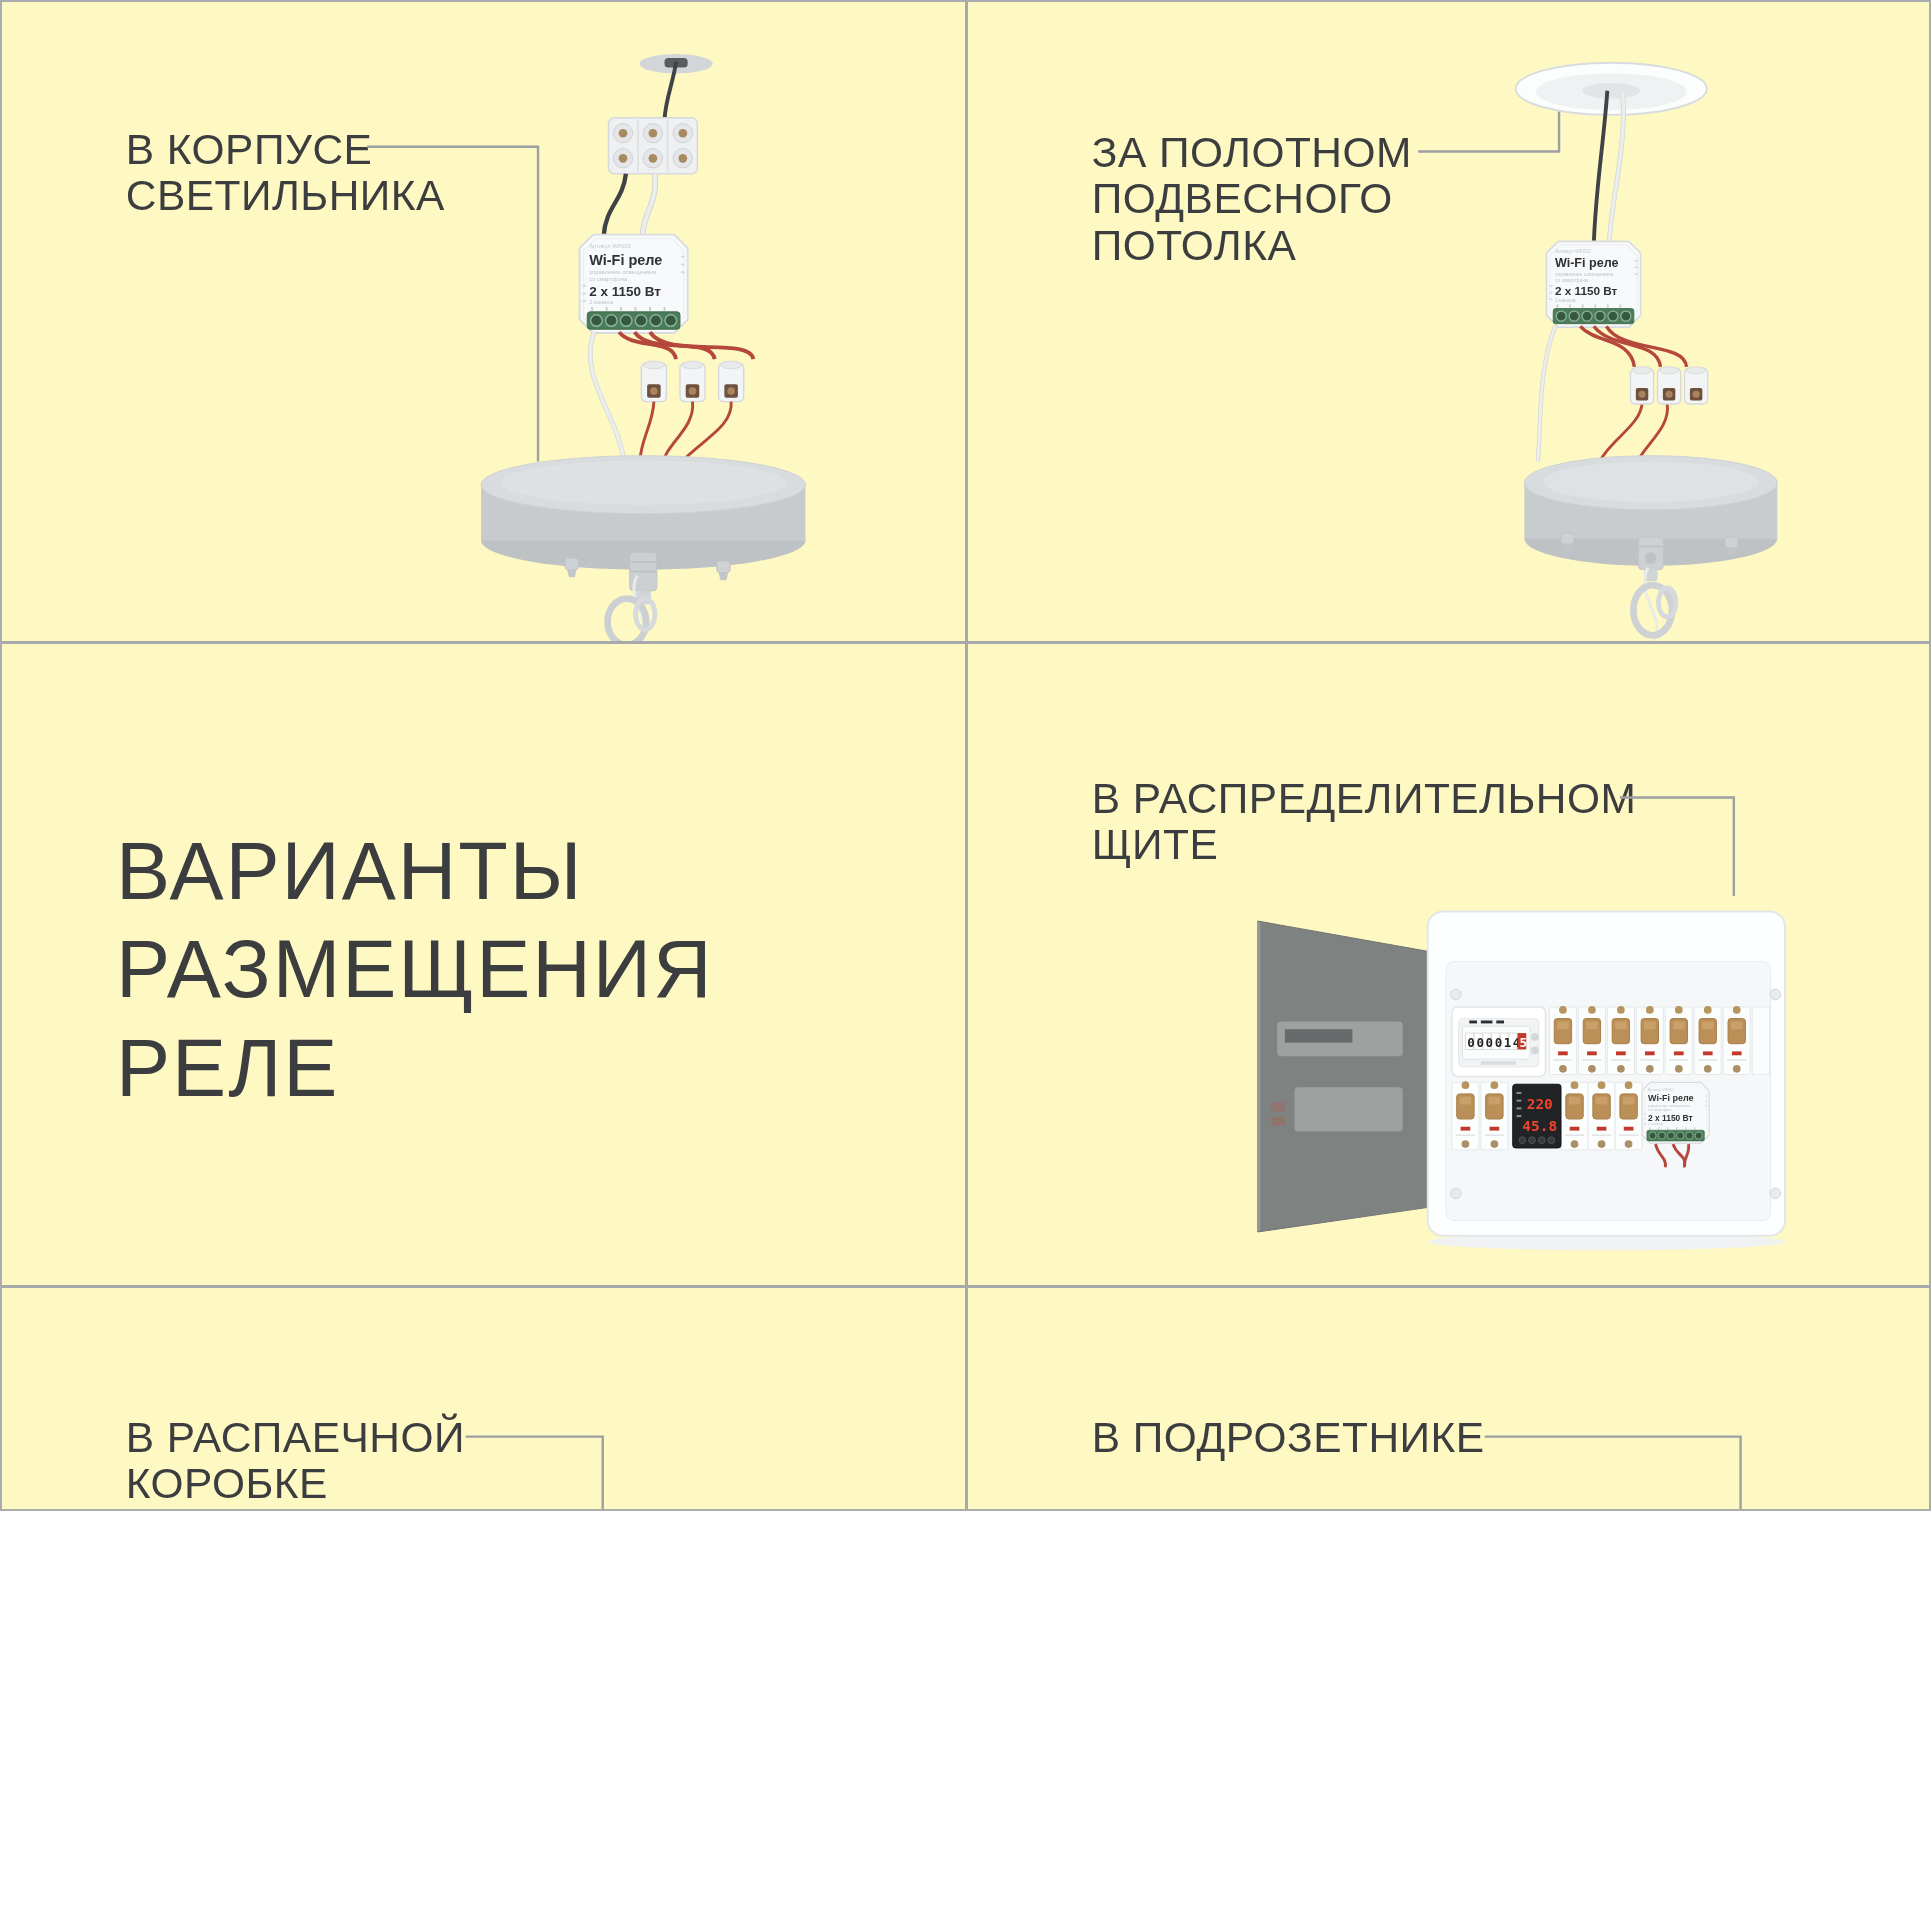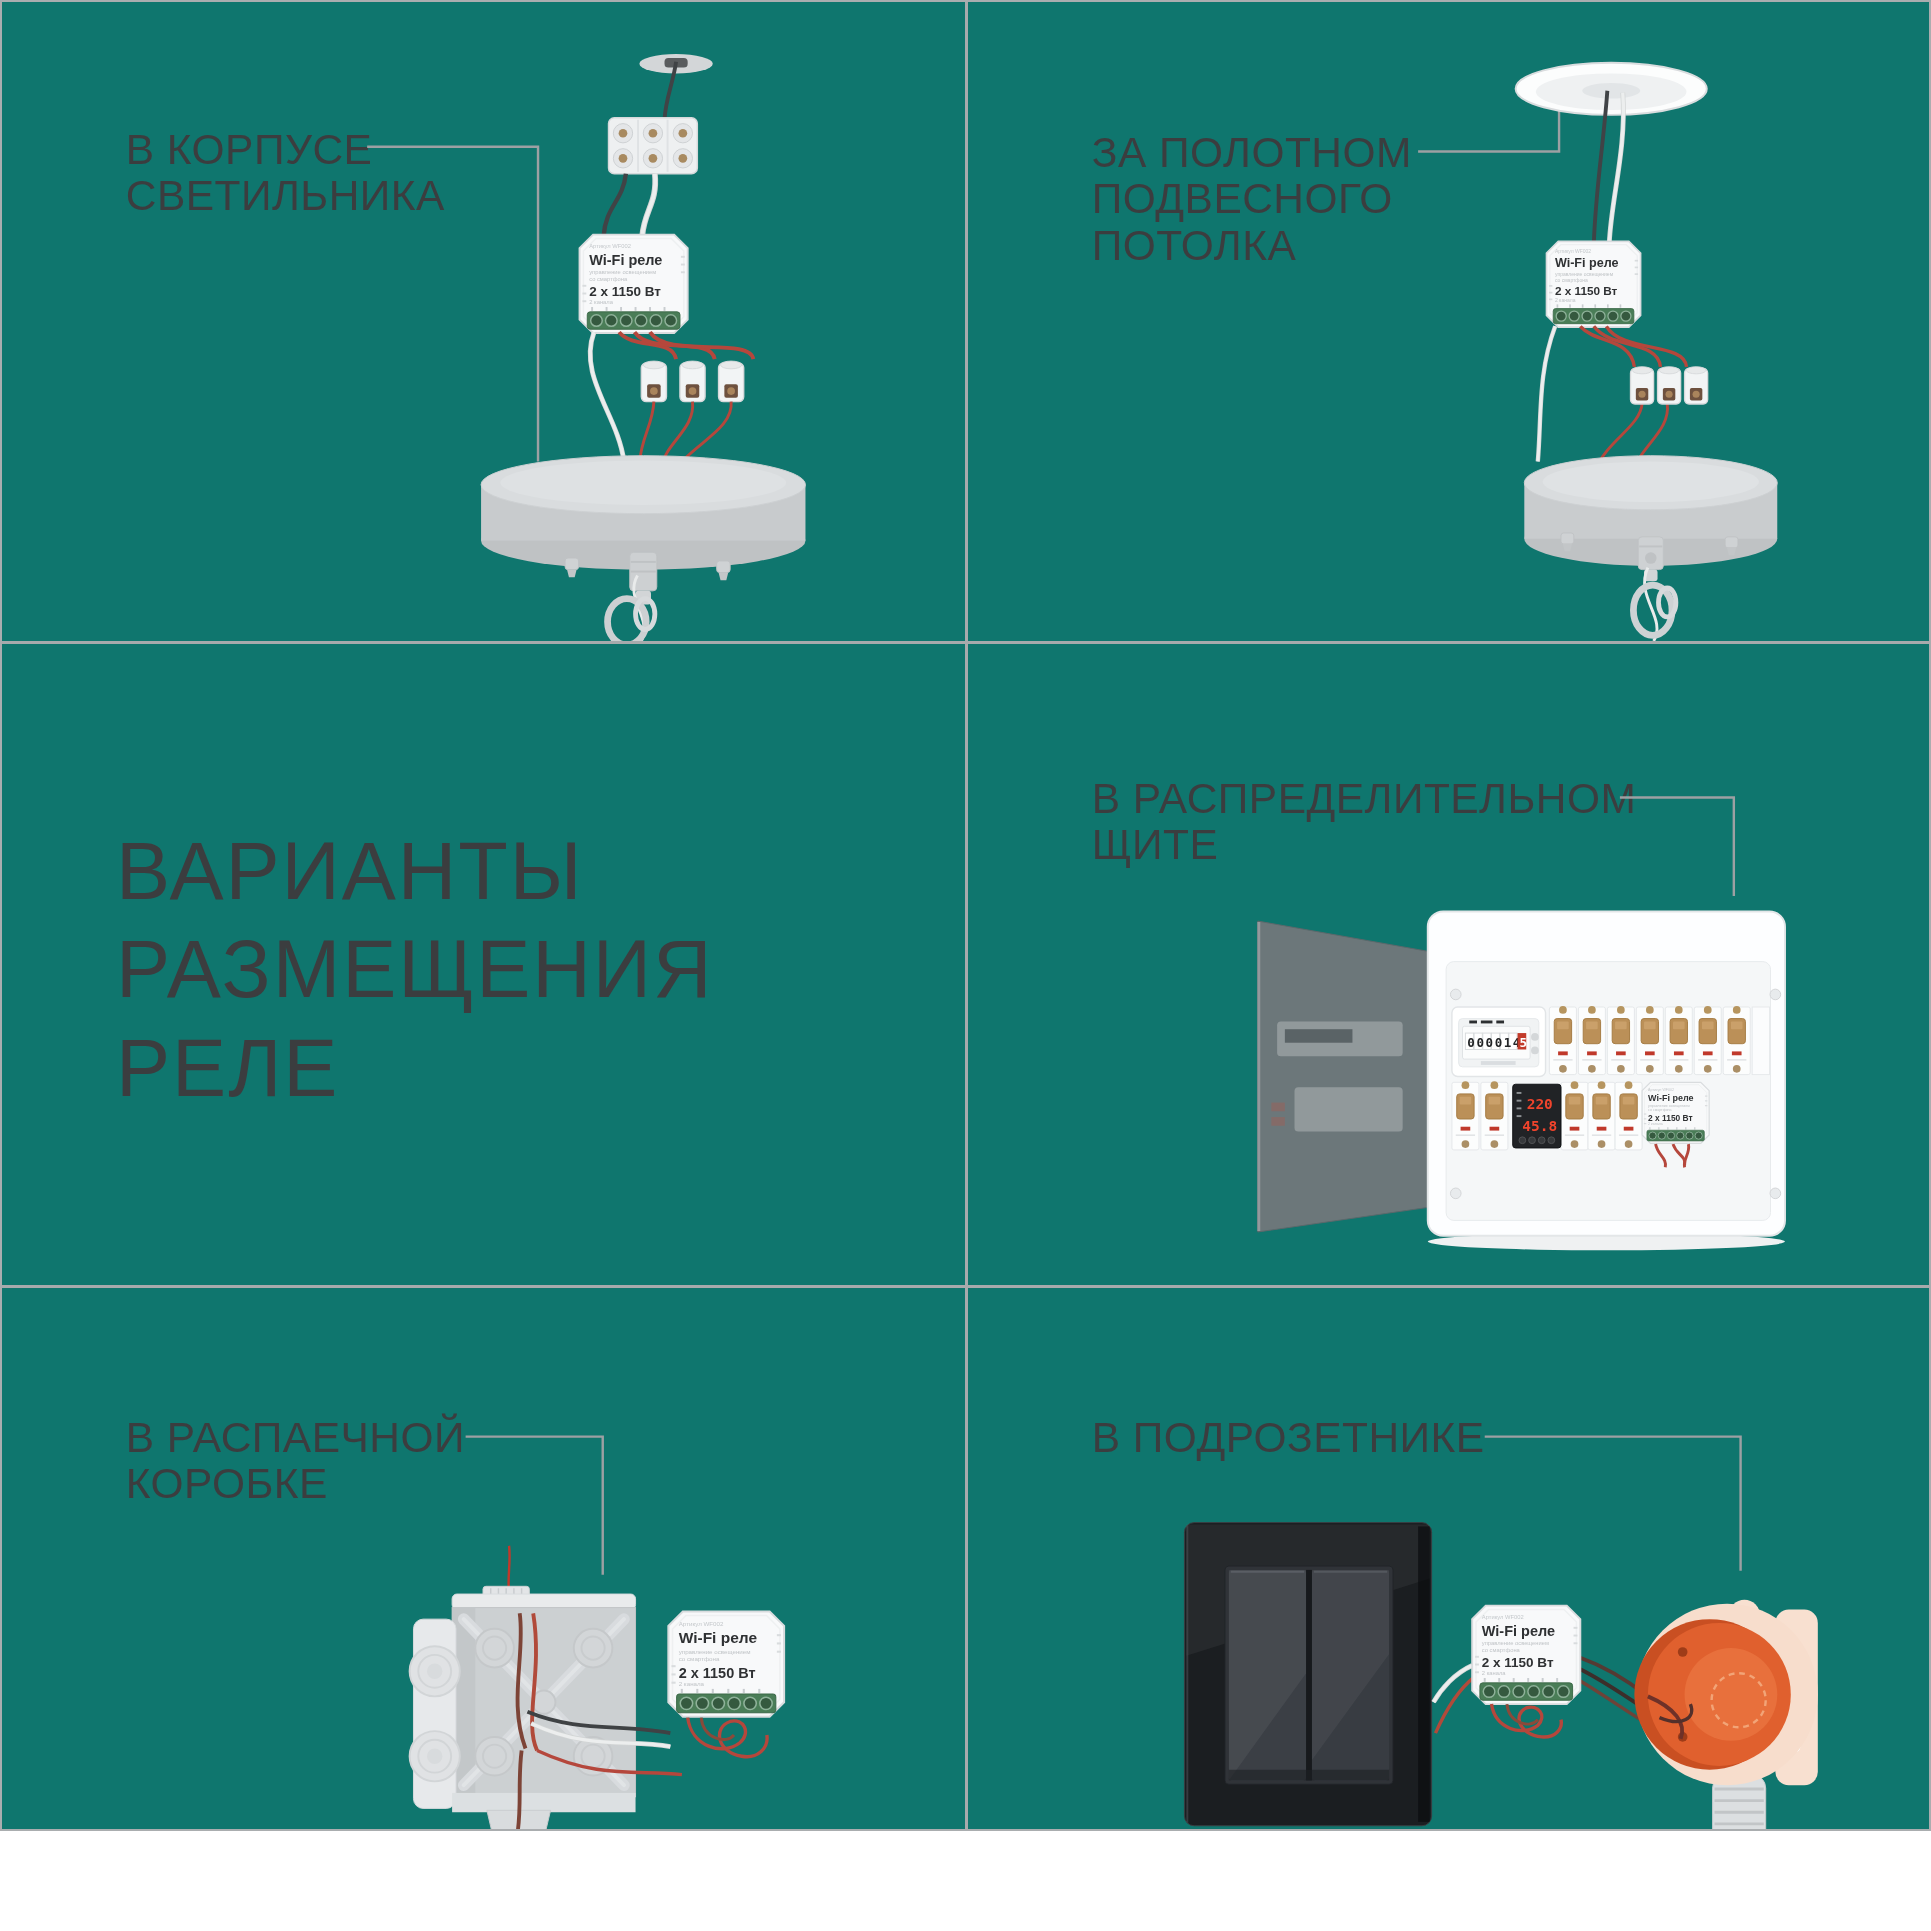--- a/index.html
+++ b/index.html
@@ -1,16 +1,16 @@
 <!DOCTYPE html>
 <html><head>
 <meta charset="utf-8">
 <style>
   html,body{margin:0;padding:0;background:#ffffff;}
-  .page{position:relative;width:1931px;height:1831px;background:#0f766e;overflow:hidden;
+  .page{position:relative;width:1931px;height:1511px;background:#fef9c3;overflow:hidden;
         font-family:"Liberation Sans",sans-serif;}
   .page-border{position:absolute;left:0;top:0;right:0;bottom:0;border:2.9px solid #aaadaf;
         pointer-events:none;z-index:9;}
   .divider{position:absolute;background:#a7aaac;z-index:7;}
   .divider.v{left:965px;top:0;width:2.9px;height:1931px;}
   .divider.h1{left:0;top:641px;width:1931px;height:2.9px;}
   .divider.h2{left:0;top:1285px;width:1931px;height:2.9px;}
   svg.panel{position:absolute;display:block;}
   #p1{left:0;top:0;}
   #p2{left:966px;top:0;}

